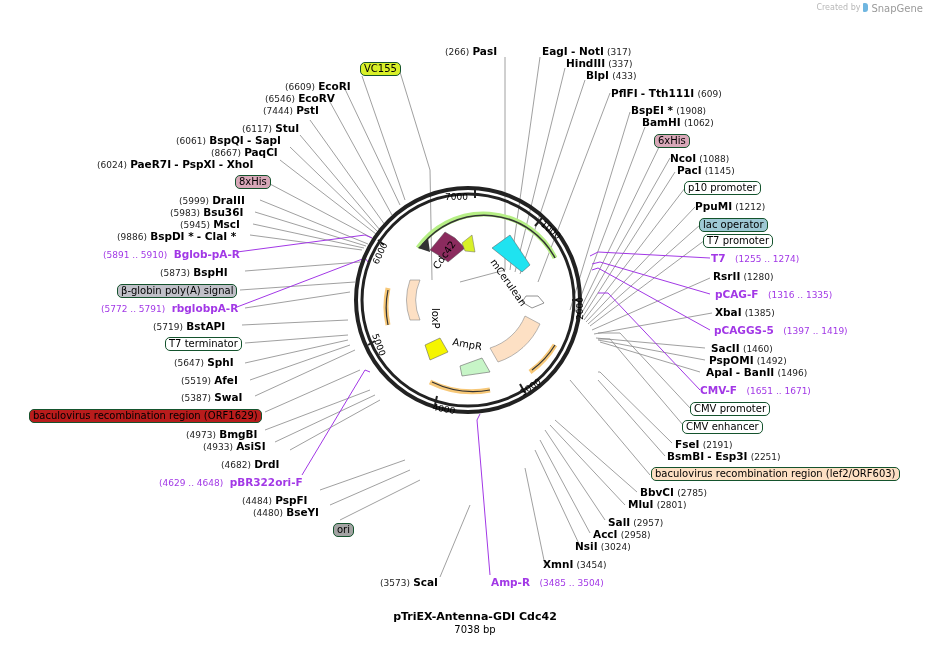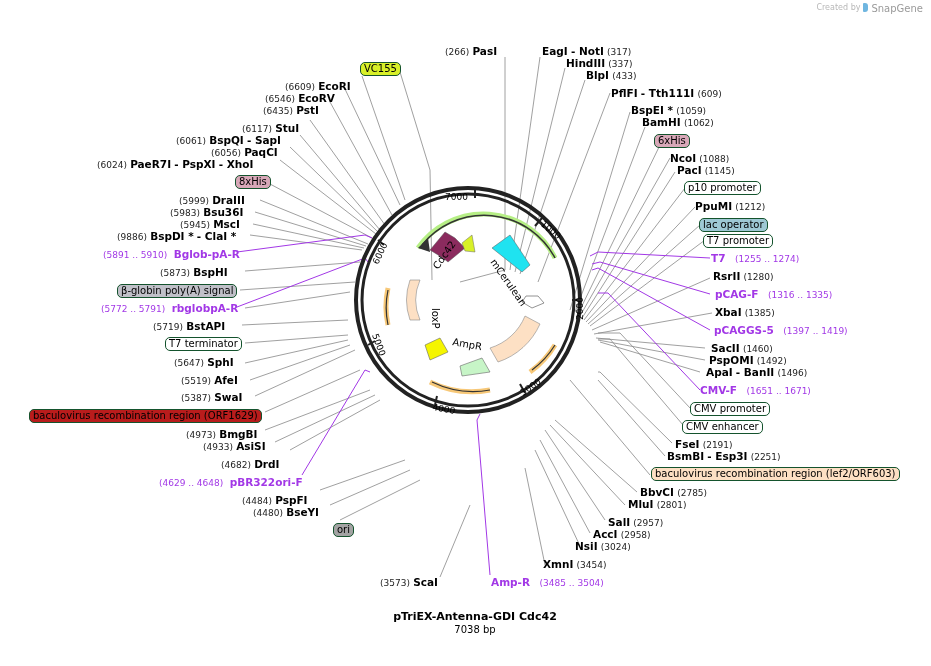--- a/index.html
+++ b/index.html
@@ -148,21 +148,21 @@
   <span>Created by</span>
   <span class="logo"></span>
   <span class="brand">SnapGene</span>
 </div>
 
 <div class="lbl" style="left:445px;top:45px"><span class="p">(266)</span> <span class="n">PasI</span></div>
 <div class="lbl" style="left:542px;top:45px"><span class="n">EagI</span> <span class="n">- NotI</span> <span class="p">(317)</span></div>
 <div class="lbl" style="left:566px;top:57px"><span class="n">HindIII</span> <span class="p">(337)</span></div>
 <div class="lbl" style="left:586px;top:69px"><span class="n">BlpI</span> <span class="p">(433)</span></div>
 <div class="lbl" style="left:611px;top:87px"><span class="n">PflFI</span> <span class="n">- Tth111I</span> <span class="p">(609)</span></div>
-<div class="lbl" style="left:631px;top:104px"><span class="n">BspEI *</span> <span class="p">(1059)</span></div>
+<div class="lbl" style="left:631px;top:104px"><span class="n">BspEI *</span> <span class="p">(1908)</span></div>
 <div class="lbl" style="left:642px;top:116px"><span class="n">BamHI</span> <span class="p">(1062)</span></div>
 <div class="feat" style="left:654px;top:134px;background:#d8a8b8">6xHis</div>
 <div class="lbl" style="left:670px;top:152px"><span class="n">NcoI</span> <span class="p">(1088)</span></div>
 <div class="lbl" style="left:677px;top:164px"><span class="n">PacI</span> <span class="p">(1145)</span></div>
 <div class="feat" style="left:684px;top:181px">p10 promoter</div>
 <div class="lbl" style="left:695px;top:200px"><span class="n">PpuMI</span> <span class="p">(1212)</span></div>
 <div class="feat" style="left:699px;top:218px;background:#9ec8d4">lac operator</div>
 <div class="feat" style="left:703px;top:234px">T7 promoter</div>
 
 <div class="lbl primer" style="left:711px;top:252px"><span class="n">T7</span> &nbsp; <span class="p">(1255 .. 1274)</span></div>
@@ -204,22 +204,22 @@
 <div class="lbl primer" style="left:101px;top:302px"><span class="p">(5772 .. 5791)</span> &nbsp;<span class="n">rbglobpA-R</span></div>
 <div class="feat" style="left:117px;top:284px;background:#c0c0c8">β-globin poly(A) signal</div>
 <div class="lbl" style="left:160px;top:266px"><span class="p">(5873)</span> <span class="n">BspHI</span></div>
 <div class="lbl primer" style="left:103px;top:248px"><span class="p">(5891 .. 5910)</span> &nbsp;<span class="n">Bglob-pA-R</span></div>
 <div class="lbl" style="left:117px;top:230px"><span class="p">(9886)</span> <span class="n">BspDI *</span> <span class="n">- ClaI *</span></div>
 <div class="lbl" style="left:180px;top:218px"><span class="p">(5945)</span> <span class="n">MscI</span></div>
 <div class="lbl" style="left:170px;top:206px"><span class="p">(5983)</span> <span class="n">Bsu36I</span></div>
 <div class="lbl" style="left:179px;top:194px"><span class="p">(5999)</span> <span class="n">DraIII</span></div>
 <div class="feat" style="left:235px;top:175px;background:#d8a8b8">8xHis</div>
 <div class="lbl" style="left:97px;top:158px"><span class="p">(6024)</span> <span class="n">PaeR7I</span> <span class="n">- PspXI</span> <span class="n">- XhoI</span></div>
-<div class="lbl" style="left:211px;top:146px"><span class="p">(6056)</span> <span class="n">PaqCI</span></div>
+<div class="lbl" style="left:211px;top:146px"><span class="p">(8667)</span> <span class="n">PaqCI</span></div>
 <div class="lbl" style="left:176px;top:134px"><span class="p">(6061)</span> <span class="n">BspQI</span> <span class="n">- SapI</span></div>
 <div class="lbl" style="left:242px;top:122px"><span class="p">(6117)</span> <span class="n">StuI</span></div>
-<div class="lbl" style="left:263px;top:104px"><span class="p">(6435)</span> <span class="n">PstI</span></div>
+<div class="lbl" style="left:263px;top:104px"><span class="p">(7444)</span> <span class="n">PstI</span></div>
 <div class="lbl" style="left:265px;top:92px"><span class="p">(6546)</span> <span class="n">EcoRV</span></div>
 <div class="lbl" style="left:285px;top:80px"><span class="p">(6609)</span> <span class="n">EcoRI</span></div>
 <div class="feat" style="left:360px;top:62px;background:#d8f028">VC155</div>
 
 <div class="title">pTriEX-Antenna-GDI Cdc42</div>
 <div class="length">7038 bp</div>
 
 </body></html>

